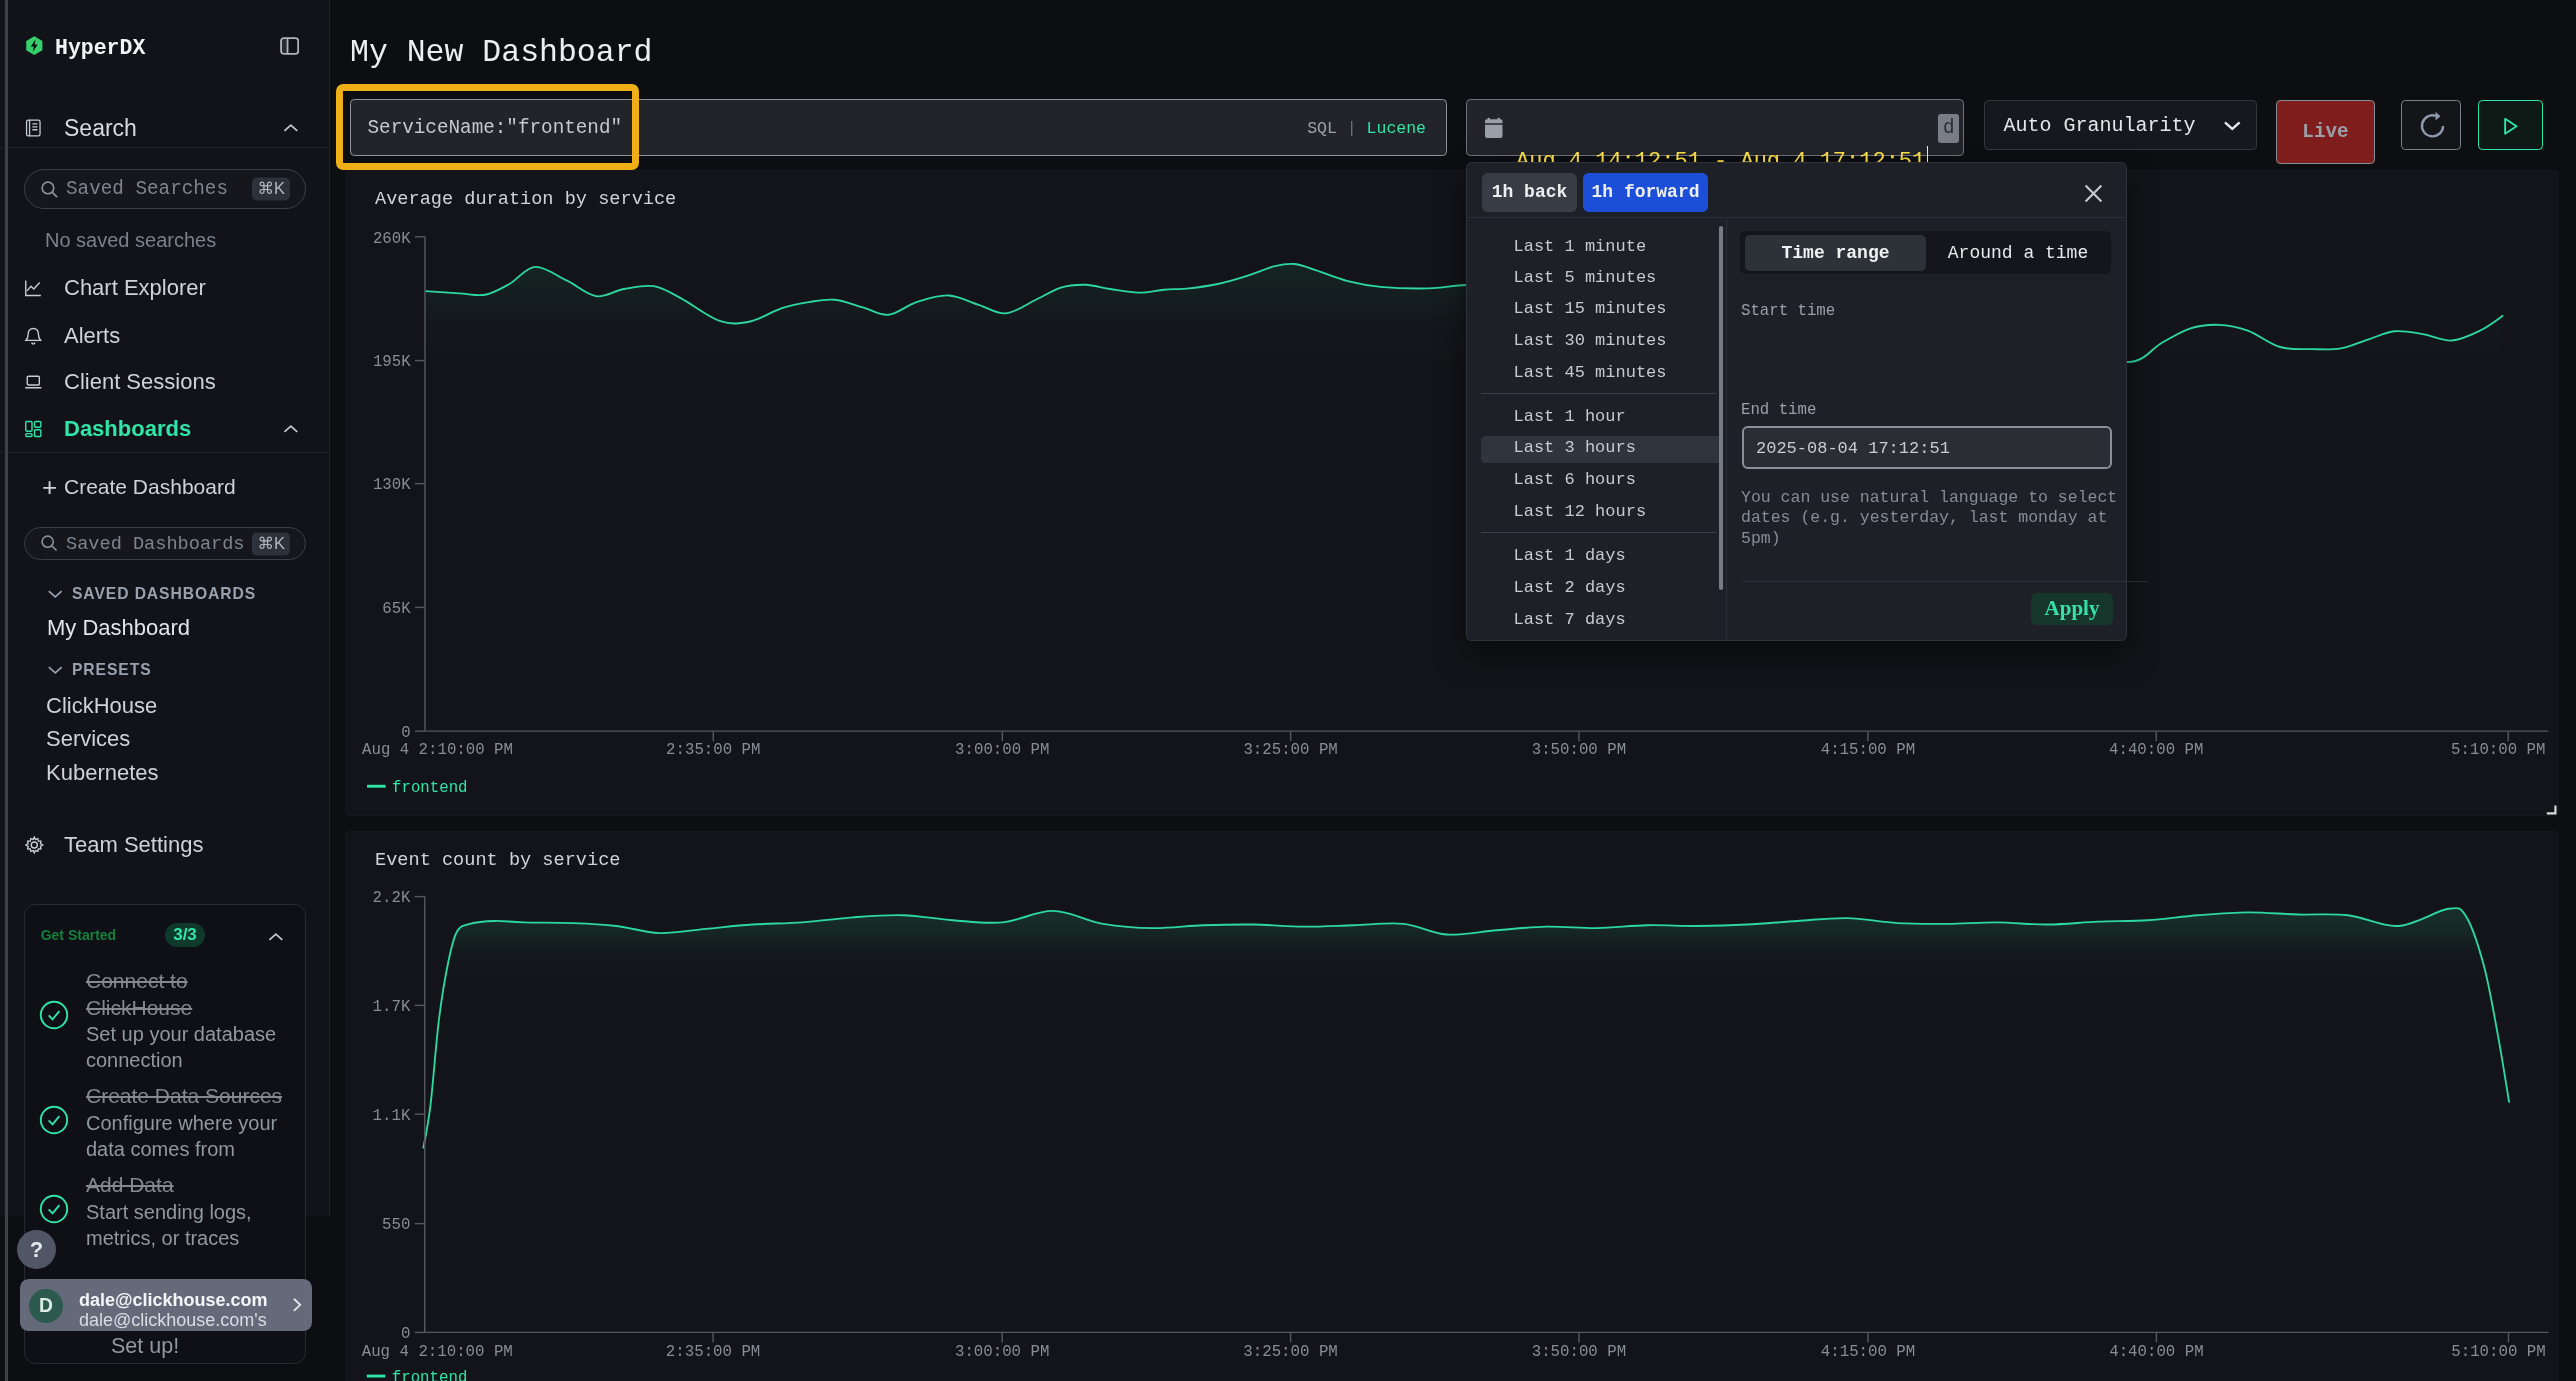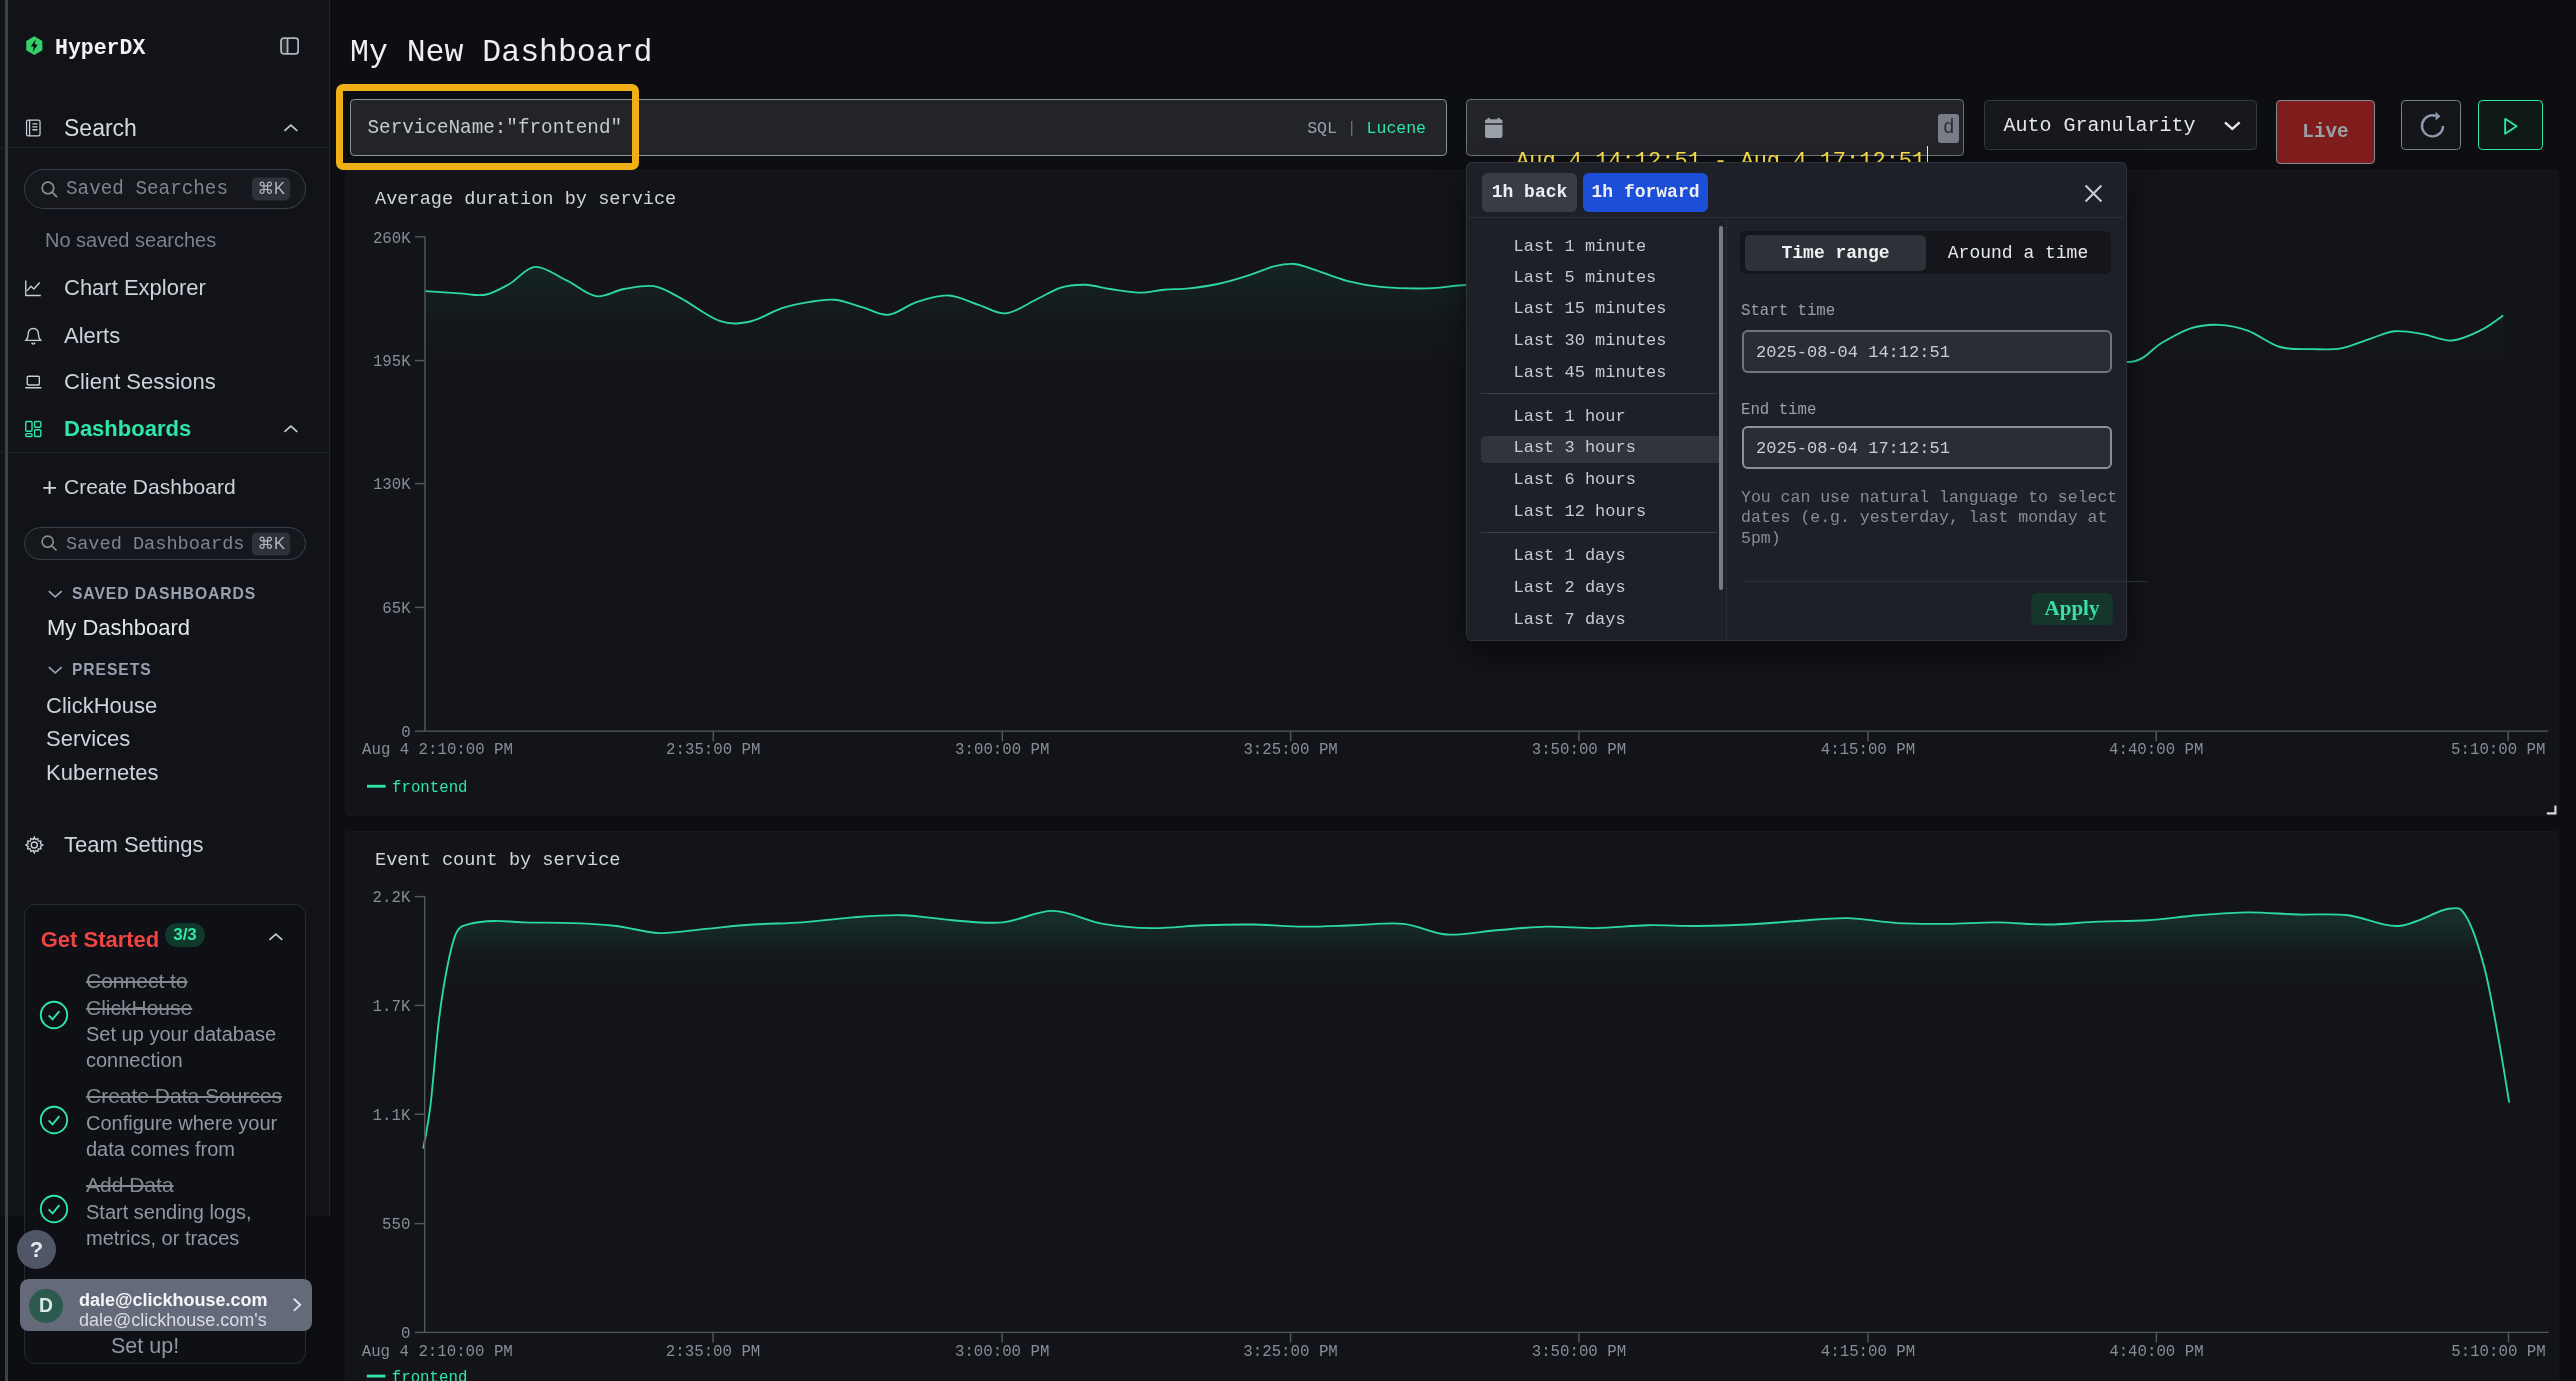--- a/index.html
+++ b/index.html
@@ -129,21 +129,21 @@
   <div class="srow" style="top:845px">
     <svg class="navicon" style="left:25px" width="18.6" height="18.6" viewBox="0 0 16 16" fill="none" stroke="#c8cdd3" stroke-width="1.2">
       <circle cx="8" cy="8" r="2.6"></circle>
       <path d="M8 1.2 L8.9 3.2 L11 2.5 L11.5 4.6 L13.7 4.7 L13.3 6.8 L15.2 8 L13.3 9.2 L13.7 11.3 L11.5 11.4 L11 13.5 L8.9 12.8 L8 14.8 L7.1 12.8 L5 13.5 L4.5 11.4 L2.3 11.3 L2.7 9.2 L0.8 8 L2.7 6.8 L2.3 4.7 L4.5 4.6 L5 2.5 L7.1 3.2 Z"></path>
     </svg>
     <div class="navtxt">Team Settings</div>
   </div>
 </div>
 
 <div class="abs" style="left:24px;top:904px;width:282px;height:460px;border:1.4px solid #262b33;border-radius:11.4px;background:#0e1015;overflow:hidden;">
-  <div class="abs" style="left:15.7px;top:21.5px;font-size:22px;font-weight:bold;color:#ef4444;">Get Started</div>
+  <div class="abs" style="left:15.7px;top:21.5px;font-size:14px;font-weight:bold;color:#15803d;">Get Started</div>
   <div class="abs" style="left:140px;top:18px;width:40px;height:24px;border-radius:12px;background:#0f3a2b;color:#31e6a9;font-size:17px;font-weight:bold;text-align:center;line-height:24px;">3/3</div>
   <svg class="abs" style="left:243px;top:26.5px" width="15.7" height="10" viewBox="0 0 22 14" fill="none" stroke="#c3c8ce" stroke-width="2.4">
       <path d="M2 11 L11 3 L20 11"></path>
     </svg>
 
   <svg class="abs" style="left:13.6px;top:95px" width="30" height="30" viewBox="0 0 42 42" fill="none">
       <circle cx="21" cy="21" r="18.5" stroke="#2fe6a7" stroke-width="2.6"></circle>
       <path d="M13.5 21.5 L19 27 L28.5 15.5" stroke="#2fe6a7" stroke-width="2.6" fill="none"></path>
     </svg>
   <div class="abs" style="left:61px;top:62px;font-size:21px;line-height:27px;color:#83898f;text-decoration:line-through;">Connect to<br>ClickHouse</div>
@@ -346,23 +346,20 @@
   <div class="abs" style="left:252px;top:63px;width:4.3px;height:364px;background:#767b84;border-radius:2.1px;"></div>
 
   <div class="abs" style="left:259px;top:56px;width:1.4px;height:421px;background:#2a2e36;"></div>
 
   <div class="abs" style="left:273px;top:68px;width:371px;height:43px;background:#14161b;border-radius:5.7px;">
     <div class="abs" style="left:5px;top:3.6px;width:181px;height:36px;background:#2d3138;border-radius:5px;"></div>
     <div class="abs mono" style="left:5px;top:3.6px;width:181px;height:36px;font-size:18px;font-weight:bold;color:#f0f1f3;text-align:center;line-height:36px;">Time range</div>
     <div class="abs mono" style="left:190px;top:3.6px;width:176px;height:36px;font-size:18px;color:#e7e9ec;text-align:center;line-height:36px;">Around a time</div>
   </div>
   <div class="abs mono" style="left:274px;top:139px;font-size:15.7px;color:#9aa0a8;">Start time</div>
-  <div class="abs" style="left:275px;top:167px;width:370px;height:43px;background:#2a2d33;border:2.1px solid #70747d;border-radius:5.7px;">
-    <div class="abs mono" style="left:12px;top:50%;transform:translateY(-50%);font-size:17px;color:#c9ccd1;">2025-08-04 14:12:51</div>
-  </div>
   <div class="abs mono" style="left:274px;top:238px;font-size:15.7px;color:#9aa0a8;">End time</div>
   <div class="abs" style="left:275px;top:263px;width:370px;height:43px;background:#2a2d33;border:2.1px solid #8b9098;border-radius:5.7px;">
     <div class="abs mono" style="left:12px;top:50%;transform:translateY(-50%);font-size:17px;color:#c9ccd1;">2025-08-04 17:12:51</div>
   </div>
   <div class="abs mono" style="left:274px;top:325px;width:401px;font-size:16.5px;line-height:20.4px;color:#868d96;">You can use natural language to select dates (e.g. yesterday, last monday at 5pm)</div>
   <div class="abs" style="left:274px;top:418px;width:406px;height:1.4px;background:#2a2e36;"></div>
   <div class="abs mono" style="left:564px;top:430px;width:82px;height:31.5px;background:#16352b;border-radius:5.7px;color:#37e0a6;font-weight:bold;font-size:21px;text-align:center;line-height:31.5px;font-family:Liberation Serif, serif;">Apply</div>
 </div>
 
 

